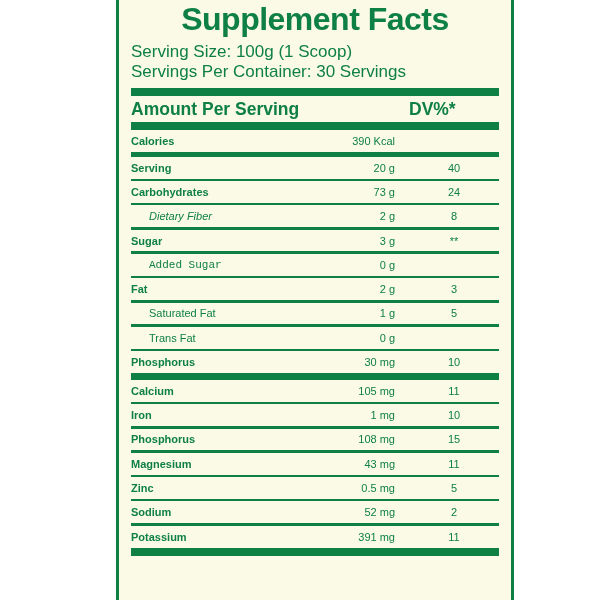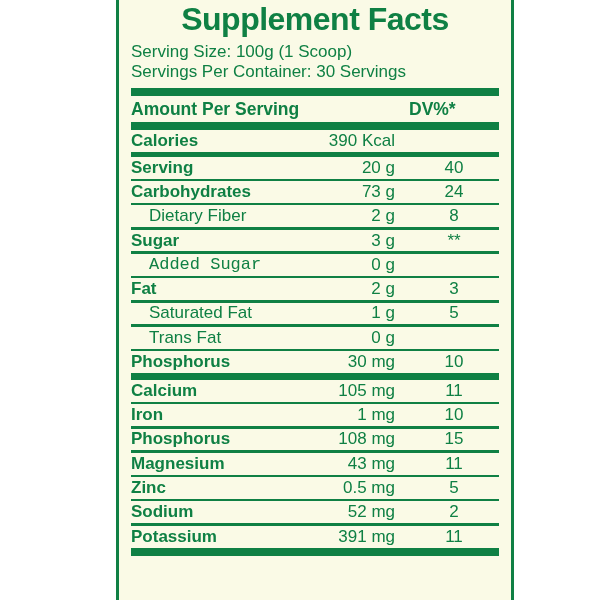--- a/index.html
+++ b/index.html
@@ -58,21 +58,21 @@
     align-items:center;
     font-size:17.5px;
     font-weight:bold;
   }
   .head-row .nm{flex:1;}
   .head-row .dv{width:90px;text-align:left;}
   .row{
     height:21.8px;
     display:flex;
     align-items:center;
-    font-size:17px;
+    font-size:11px;
   }
   .row .nm{flex:1;font-weight:bold;white-space:nowrap;}
   .row.indent .nm{padding-left:18px;font-weight:normal;}
   .row .amt{width:120px;text-align:right;padding-right:14px;white-space:nowrap;}
   .row .dv{width:90px;text-align:center;white-space:nowrap;}
   .footnotes{
     margin-top:4px;
     font-size:14px;
     line-height:19px;
     white-space:nowrap;
@@ -113,21 +113,21 @@
           <span class="dv">40</span>
         </div>
         <div class="bar thin"></div>
         <div class="row">
           <span class="nm">Carbohydrates</span>
           <span class="amt">73 g</span>
           <span class="dv">24</span>
         </div>
         <div class="bar thin"></div>
         <div class="row indent">
-          <span class="nm" style="font-weight: normal;">Dietary Fiber</span>
+          <span class="nm" style="font-weight: normal; font-style: italic;">Dietary Fiber</span>
           <span class="amt">2 g</span>
           <span class="dv">8</span>
         </div>
         <div class="bar thin"></div>
         <div class="row">
           <span class="nm">Sugar</span>
           <span class="amt">3 g</span>
           <span class="dv">**</span>
         </div>
         <div class="bar thin"></div>

